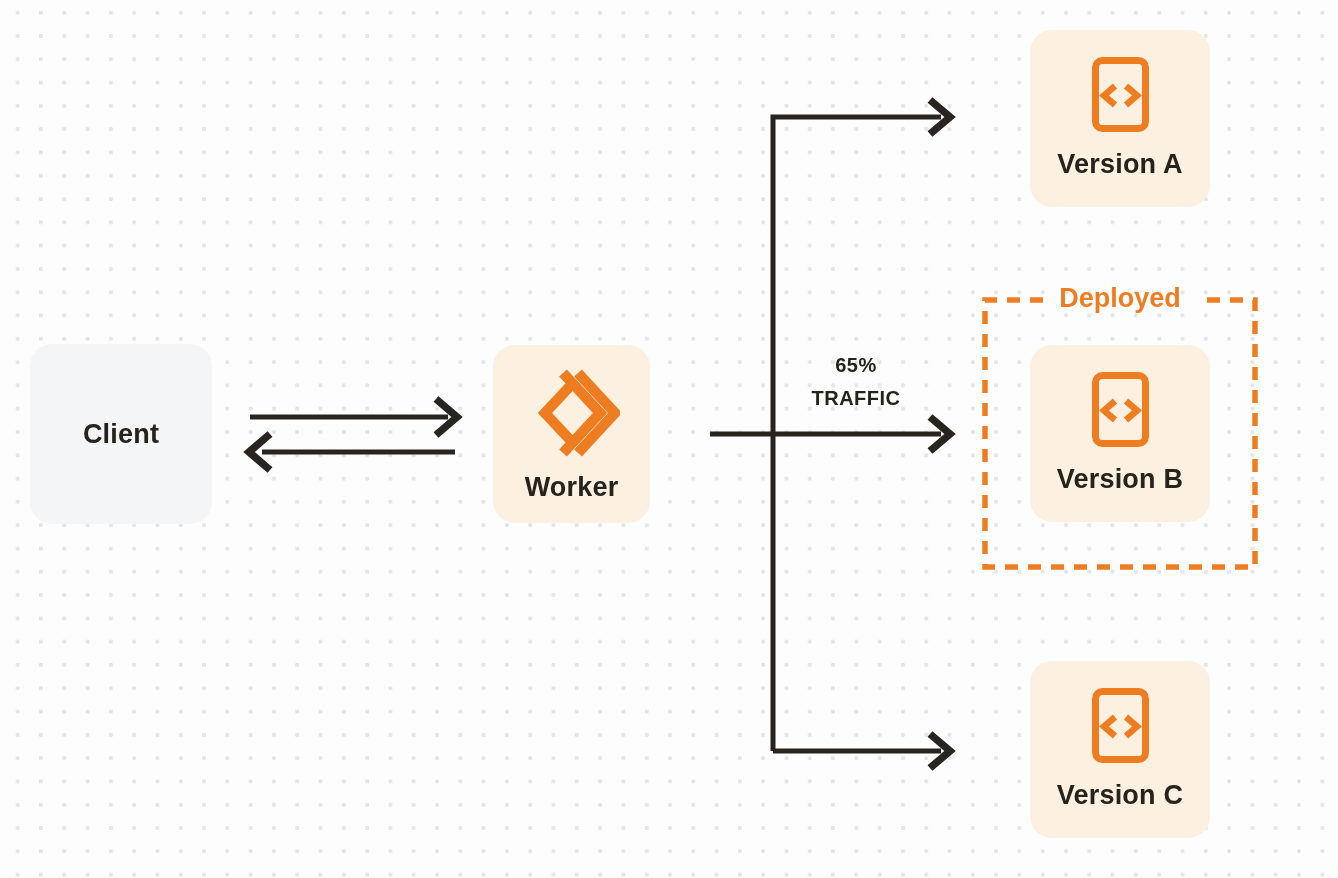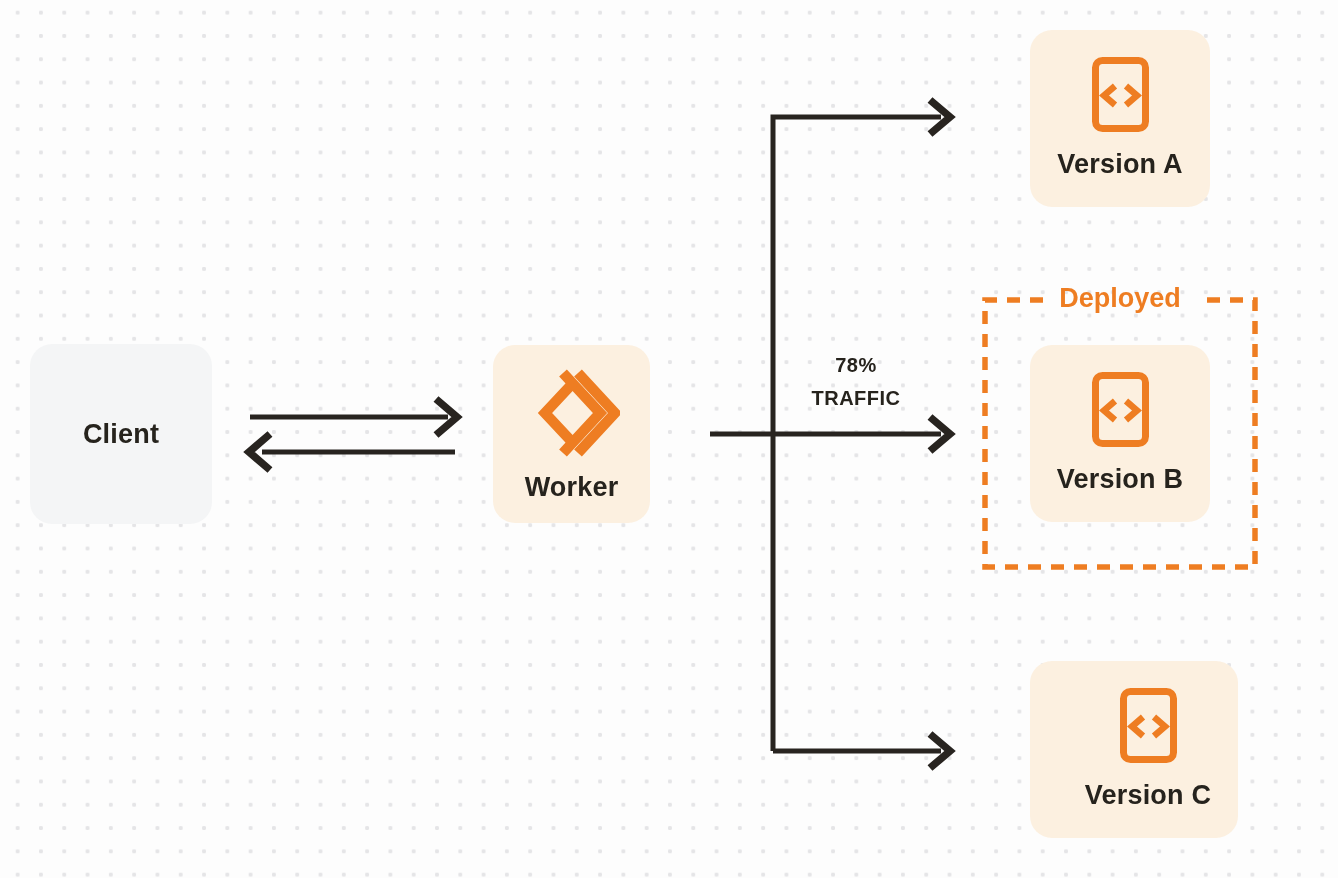--- a/index.html
+++ b/index.html
@@ -31,21 +31,21 @@
 
   .client-box{left:30px;top:344px;width:182px;height:180px;background:var(--client-gray,#f4f5f6);}
 
   .worker-box{left:493px;top:345px;width:157px;height:178px;gap:12px;}
   .worker-icon-svg{margin-left:12px;}
   .worker-glyph{fill:none;stroke:var(--accent-orange,#ee7d22);stroke-width:10.5;stroke-linejoin:miter;}
 
   .version-box{width:180px;height:177px;gap:17px;}
   .va{left:1030px;top:30px;}
   .vb{left:1030px;top:345px;}
-  .vc{left:1030px;top:661px;padding-left:28px;}
+  .vc{left:1030px;top:661px;}
   .code-rect{fill:none;stroke:var(--accent-orange,#ee7d22);stroke-width:7;}
   .code-glyph{fill:none;stroke:var(--accent-orange,#ee7d22);stroke-width:6.5;stroke-linejoin:miter;}
 
   .deployed-label{
     position:absolute;left:1042px;top:283px;width:156px;text-align:center;
     font-weight:700;font-size:27px;color:var(--accent-orange,#ee7d22);white-space:nowrap;
   }
 
   .traffic-label{
     position:absolute;left:796px;top:349px;width:120px;text-align:center;
@@ -116,17 +116,17 @@
       <rect class="code-rect" x="3.5" y="3.5" width="50" height="68" rx="7"></rect>
       <polyline class="code-glyph" points="23,29 12,38.5 23,48"></polyline>
       <polyline class="code-glyph" points="34,29 45,38.5 34,48"></polyline>
     </svg>
     <div class="node-label">Version C</div>
   </div>
 
   <div class="deployed-label">Deployed</div>
 
   <div class="traffic-label">
-    <div>78%</div>
+    <div>65%</div>
     <div>TRAFFIC</div>
   </div>
 
 </div>
 
 </body></html>

